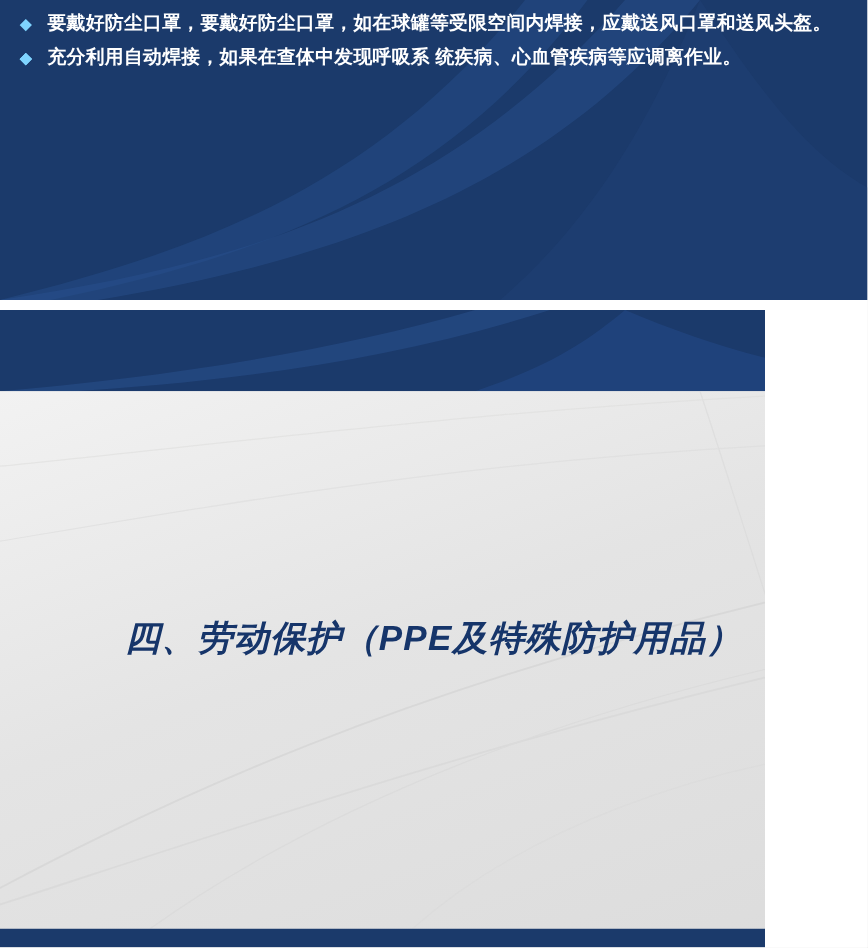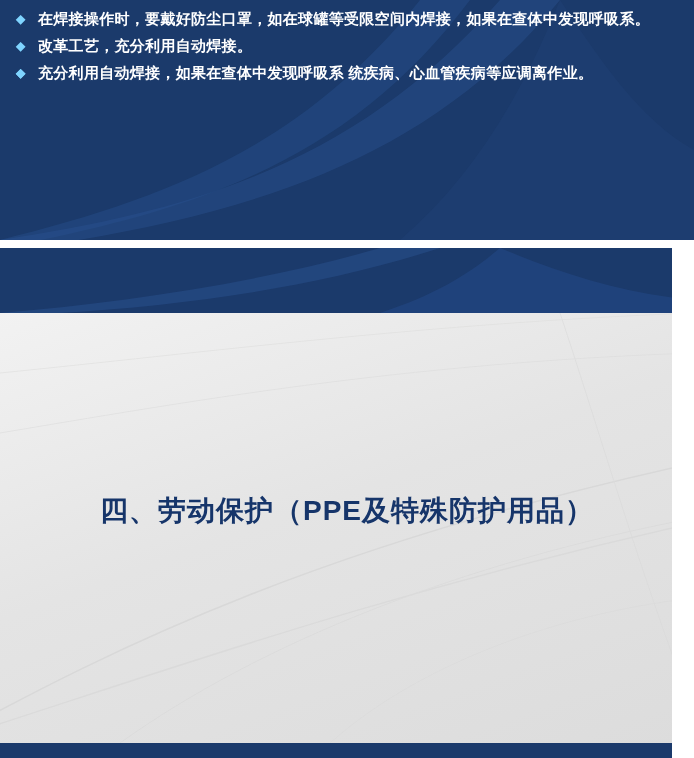--- a/index.html
+++ b/index.html
@@ -74,24 +74,25 @@
     width: 694px;
     height: 8px;
     background: #ffffff;
   }
 
   
   .slide-two {
     position: absolute;
     left: 0;
     top: 248px;
-    width: 672px;
+    width: 612px;
     height: 510px;
     background: #e9e9e9;
     overflow: hidden;
+    font-style: italic;
   }
   .slide-two-band {
     position: absolute;
     left: 0;
     top: 0;
     width: 694px;
     height: 65px;
     background: #1b3a6b;
     overflow: hidden;
   }
@@ -148,25 +149,24 @@
   <section class="slide-one">
     <svg class="swoosh" viewBox="0 0 694 240" preserveAspectRatio="none">
       <path d="M0 240 C 160 200, 300 150, 420 0 L 470 0 C 350 160, 200 210, 0 248 Z" fill="#21457c" opacity="0.85"></path>
       <path d="M0 240 C 200 210, 360 160, 500 0 L 560 0 C 420 170, 230 220, 0 252 Z" fill="#2a5190" opacity="0.45"></path>
       <path d="M560 0 C 600 60, 640 120, 694 150 L 694 240 L 400 240 C 470 180, 520 100, 560 0 Z" fill="#1f3f73" opacity="0.6"></path>
     </svg>
 
     <ul class="bullet-list">
       <li class="bullet-item">
         <span class="marker">◆</span>
-        <span>在焊接操作时，要戴好防尘口罩，如在球罐等受限空间内焊接，如果在查体中发现呼吸系。</span>
-      </li>
-      <li class="bullet-item">
-        <span class="marker">◆</span>
-        <span>改革工艺，充分利用自动焊接。</span>
+        <span>要戴好防尘口罩，要戴好防尘口罩，如在球罐等受限空间内焊接，应戴送风口罩和送风头盔。</span>
+      </li>
+      <li class="bullet-item">
+        <span class="marker">◆</span>
       </li>
       <li class="bullet-item">
         <span class="marker">◆</span>
       </li>
       <li class="bullet-item">
         <span class="marker">◆</span>
         <span>充分利用自动焊接，如果在查体中发现呼吸系 统疾病、心血管疾病等应调离作业。</span>
       </li>
     </ul>
   </section>

